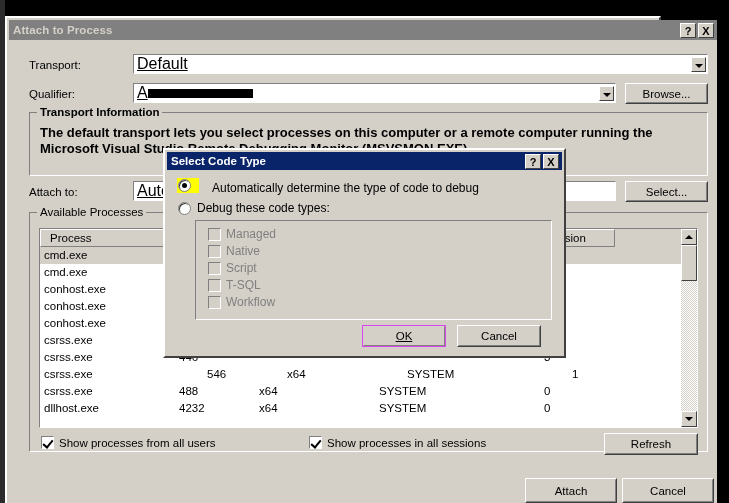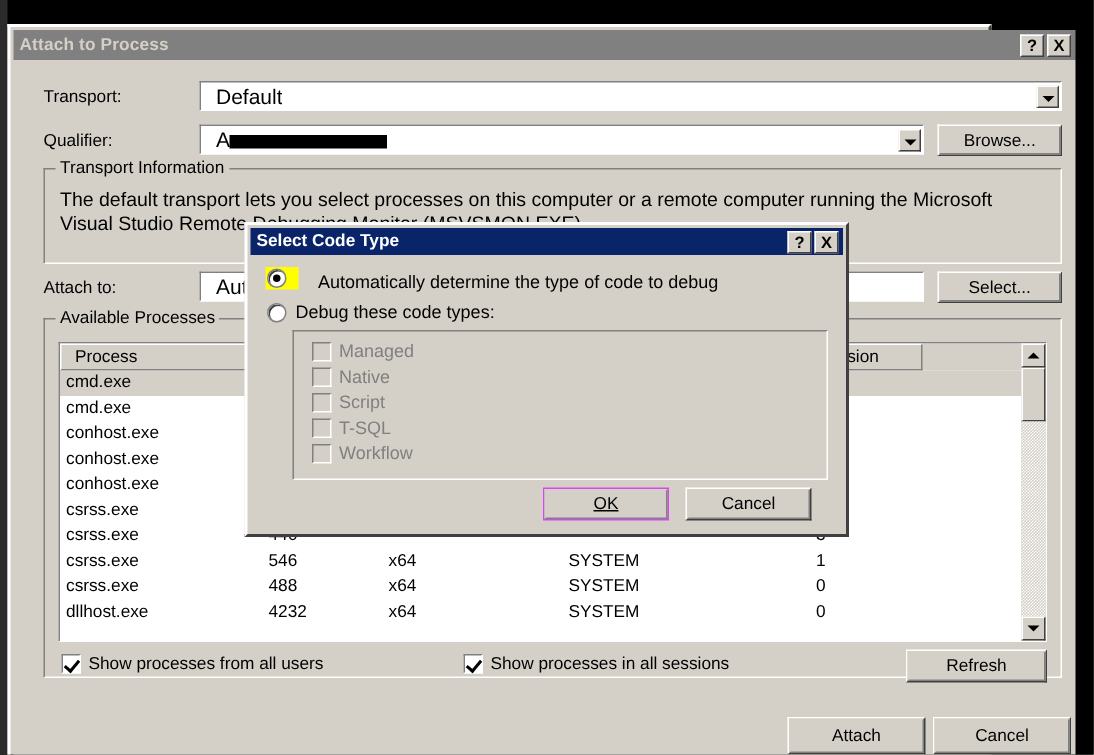--- a/index.html
+++ b/index.html
@@ -104,24 +104,25 @@
     background: #ffffff;
     border-top: 1px solid #808080;
     border-left: 1px solid #808080;
     border-right: 1px solid #ffffff;
     border-bottom: 1px solid #ffffff;
     box-sizing: border-box;
     display: flex;
     align-items: center;
   }
   .combo .ctext {
-    font-size: 14px;
-    padding-left: 10px;
+    font-size: 16px;
+    padding-left: 3px;
     white-space: nowrap;
     overflow: hidden;
+    text-decoration: underline;
   }
   .combo .arrow {
     margin-left: auto;
     width: 15px; height: 15px;
     background: #d4d0c8;
     border-top: 1px solid #ffffff;
     border-left: 1px solid #ffffff;
     border-right: 1px solid #404040;
     border-bottom: 1px solid #404040;
     box-sizing: border-box;
@@ -423,21 +424,21 @@
       <div class="lbl" style="left:20px; top:48px;">Qualifier:</div>
       <div class="combo" style="left:124px; top:43px; width:483px; height:20px;">
         <span class="ctext"><span>A</span><span class="redact" style="width:105px;"></span></span>
         <span class="arrow"></span>
       </div>
       <div class="btn" style="left:616px; top:43px; width:83px; height:21px;">
         <span class="inner"></span>
           <span>Browse...</span>
       </div>
 
-      <div class="group" style="left:20px; top:72px; width:679px; height:64px;">
+      <div class="group" style="left:20px; top:72px; width:679px; height:64px;font-weight:bold;">
         <span class="gcap">Transport Information</span>
         <div class="gtext">The default transport lets you select processes on this computer or a remote computer running the Microsoft Visual Studio Remote Debugging Monitor (MSVSMON.EXE).</div>
       </div>
 
       <div class="lbl" style="left:20px; top:146px;">Attach to:</div>
       <div class="combo" style="left:124px; top:141px; width:483px; height:20px;">
         <span class="ctext">Autor</span>
       </div>
       <div class="btn" style="left:616px; top:141px; width:83px; height:21px;">
         <span class="inner"></span>
@@ -501,21 +502,21 @@
             </div>
             <div class="lv-row">
               <div class="cell" style="width: 135px;">csrss.exe</div>
               <div class="cell" style="width: 80px;">446</div>
               <div class="cell" style="width: 120px;"></div>
               <div class="cell" style="width: 165px;"></div>
               <div class="cell" style="width: 75px;">3</div>
             </div>
             <div class="lv-row">
               <div class="cell" style="width: 135px;">csrss.exe</div>
-              <div class="cell" style="width: 80px;">546</div>
+              <div class="cell" style="width: 80px; margin-left: 28px;">546</div>
               <div class="cell" style="width: 120px;">x64</div>
               <div class="cell" style="width: 165px;">SYSTEM</div>
               <div class="cell" style="width: 75px;">1</div>
             </div>
             <div class="lv-row">
               <div class="cell" style="width: 135px;">csrss.exe</div>
               <div class="cell" style="width: 80px;">488</div>
               <div class="cell" style="width: 120px;">x64</div>
               <div class="cell" style="width: 165px;">SYSTEM</div>
               <div class="cell" style="width: 75px;">0</div>

